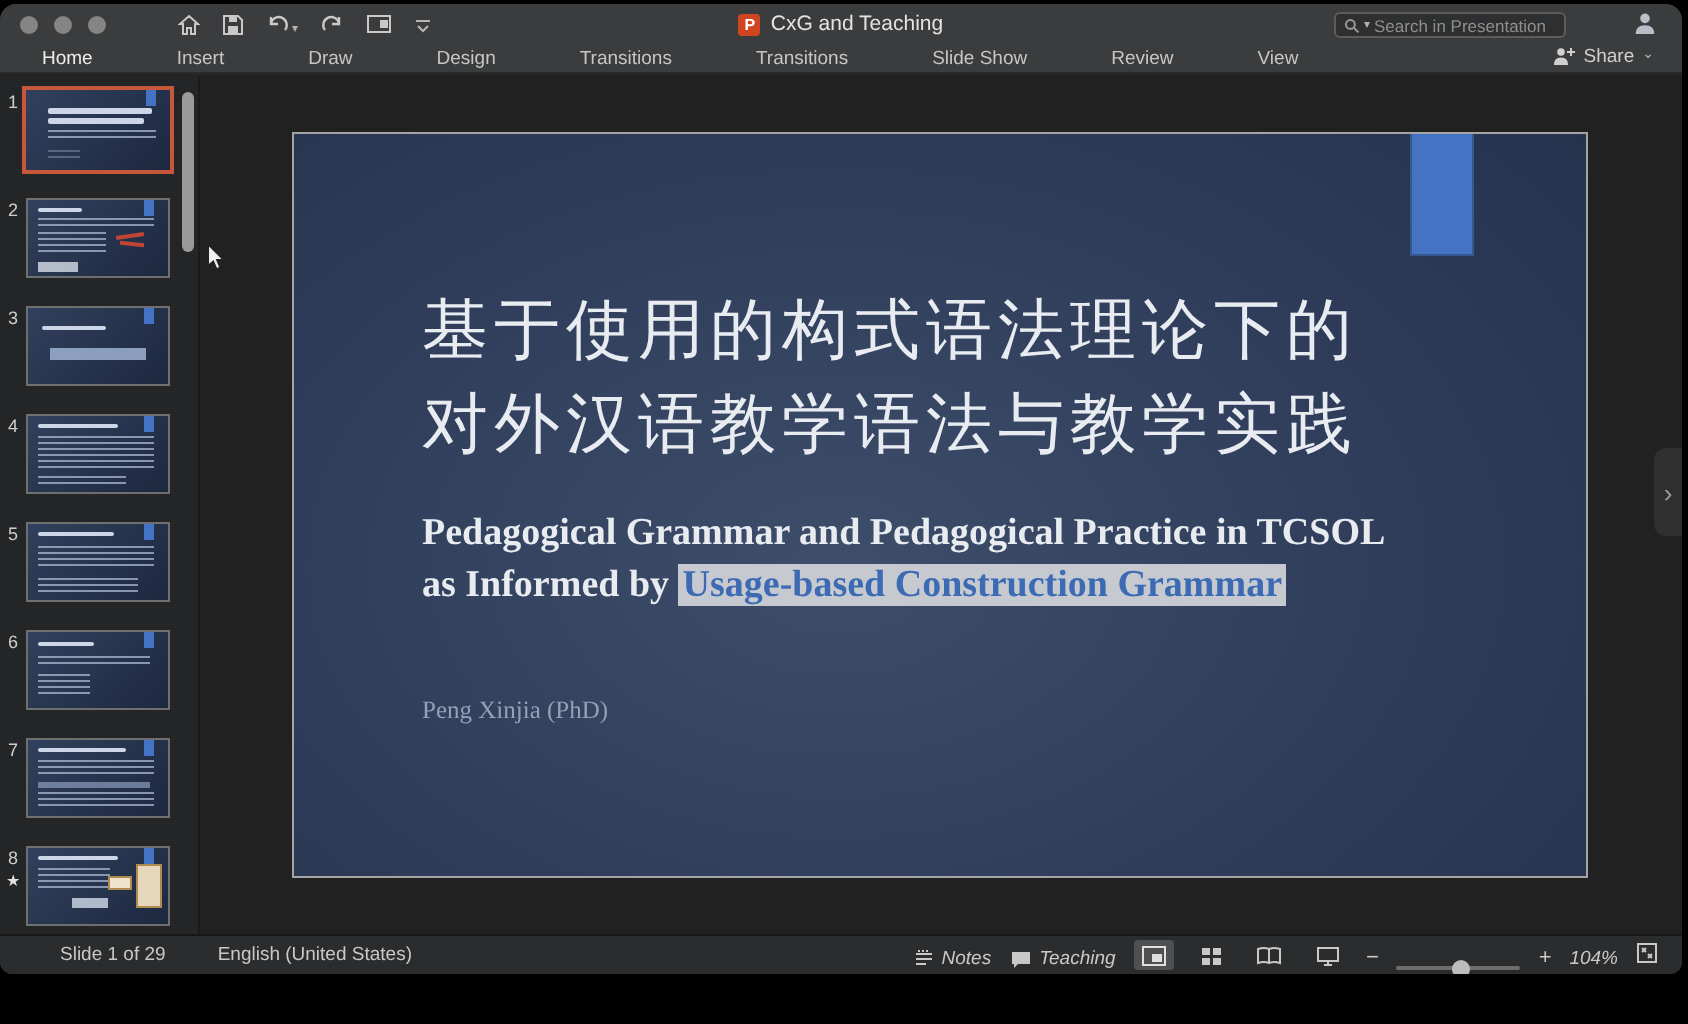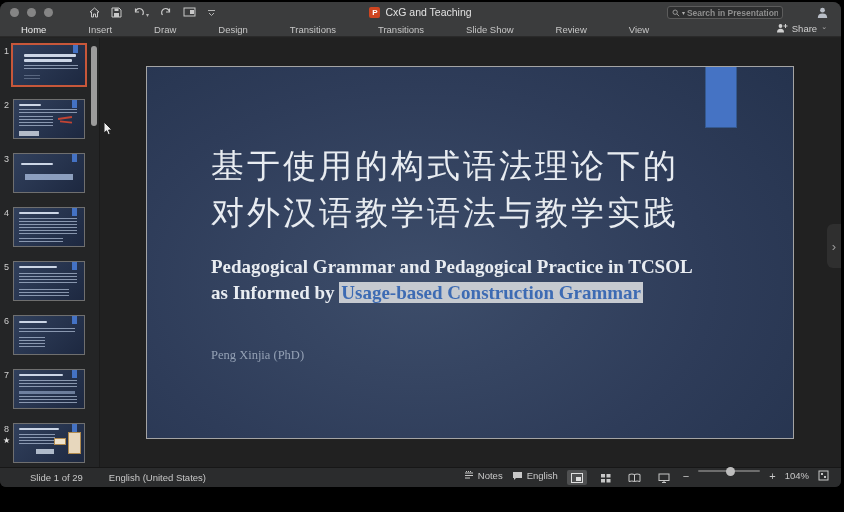--- a/index.html
+++ b/index.html
@@ -18,21 +18,21 @@
   .undo-wrap { display:flex; align-items:flex-end; gap:1px; }
   .tiny-caret { font-size:6px; color:#b0b0b0; line-height:6px; }
   #doc-title { position:absolute; left:0; right:0; top:0; height:20px; display:flex;
     align-items:center; justify-content:center; gap:5px; pointer-events:none; }
   #doc-title .txt { color:#e3e3e3; font-size:10.5px; }
   .ppt-icon { width:11px; height:11px; background:#cf4520; border-radius:2px; color:#fff;
     font-size:8px; font-weight:bold; display:flex; align-items:center; justify-content:center; }
   #search-box { position:absolute; right:58px; top:4px; width:116px; height:13px;
     background:#2e2f30; border:1px solid #5c5c5c; border-radius:3px; display:flex;
     align-items:center; padding:0 4px; gap:2px; }
-  #search-box .ph { color:#8e8e8e; font-size:8.5px; white-space:nowrap; overflow:hidden;font-weight:bold; }
+  #search-box .ph { color:#8e8e8e; font-size:8.5px; white-space:nowrap; overflow:hidden; }
   #account { position:absolute; right:12px; top:3px; }
 
   
   #tabrow { position:absolute; left:0; top:20px; width:100%; height:15px; background:#3b3c3d;
     display:flex; align-items:center; border-bottom:1px solid #2a2a2a; }
   .tab { color:#c6c6c6; font-size:9.5px; padding:0 21px; cursor:default; }
   .tab.active { color:#ededed; }
   #share-area { position:absolute; right:14px; top:21px; display:flex; align-items:flex-start;
     gap:4px; color:#d0d0d0; font-size:9.5px; }
 
@@ -82,22 +82,22 @@
     justify-content:center; color:#9c9c9c; font-size:13px; }
 
   
   #cursor { position:absolute; left:103px; top:119px; z-index:50; }
 
   
   #statusbar { position:absolute; left:0; bottom:0; width:100%; height:20px; background:#2b2c2d;
     border-top:1px solid #171717; display:flex; align-items:center; color:#c8c8c8;
     font-size:9.5px; }
   #status-left { display:flex; gap:26px; padding-left:30px; }
-  #status-right { margin-left:auto; display:flex; align-items:flex-start; gap:9px;
-    padding-right:12px; }
+  #status-right { margin-left:auto; display:flex; align-items:flex-end; gap:9px;
+    padding-right:12px;font-style:italic; }
   .sb-item { display:flex; align-items:center; gap:4px; }
   .view-btn { width:20px; height:15px; display:flex; align-items:center; justify-content:center;
     border-radius:2px; }
   .view-btn.active { background:#4f5051; }
   #zoom-track { position:relative; width:62px; height:2px; background:#6d6d6d; border-radius:1px; }
   #zoom-knob { position:absolute; left:28px; top:-3.5px; width:9px; height:9px;
     border-radius:50%; background:#bdbdbd; }
   .zoom-sign { font-size:11px; color:#c8c8c8; }
 </style>
 </head>
@@ -338,21 +338,21 @@
         <svg width="10" height="9" viewBox="0 0 10 9">
             <path d="M1 2 H9 M1 4.5 H9 M1 7 H6" stroke="#c8c8c8" stroke-width="1"></path>
             <path d="M2 0.5 L8 0.5" stroke="#c8c8c8" stroke-width="1" stroke-dasharray="1 1"></path>
           </svg>
         <span>Notes</span>
       </span>
       <span class="sb-item">
         <svg width="11" height="10" viewBox="0 0 11 10">
             <path d="M1 1 H10 V7 H4 L2 9 V7 H1 Z" fill="#c8c8c8"></path>
           </svg>
-        <span>English</span>
+        <span>Teaching</span>
       </span>
       <span class="view-btn active">
         <svg width="12" height="10" viewBox="0 0 12 10">
             <rect x="0.5" y="0.5" width="11" height="9" fill="none" stroke="#e0e0e0" stroke-width="1"></rect>
             <rect x="5" y="4" width="5" height="4" fill="#e0e0e0"></rect>
           </svg>
       </span>
       <span class="view-btn">
         <svg width="11" height="10" viewBox="0 0 11 10">
             <rect x="1" y="1" width="4" height="3.5" fill="#c8c8c8"></rect>

